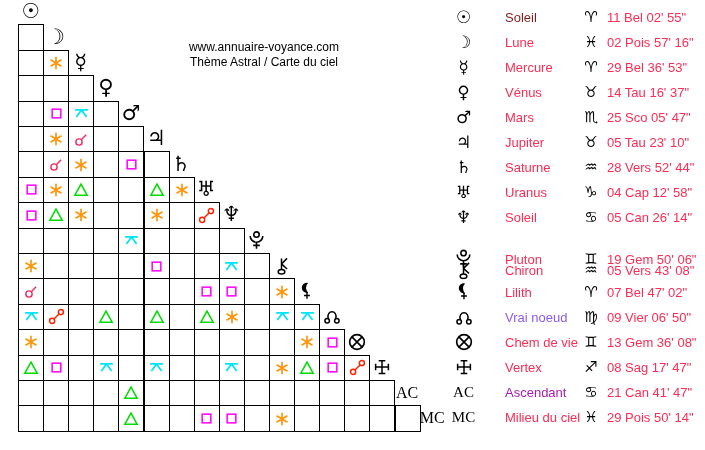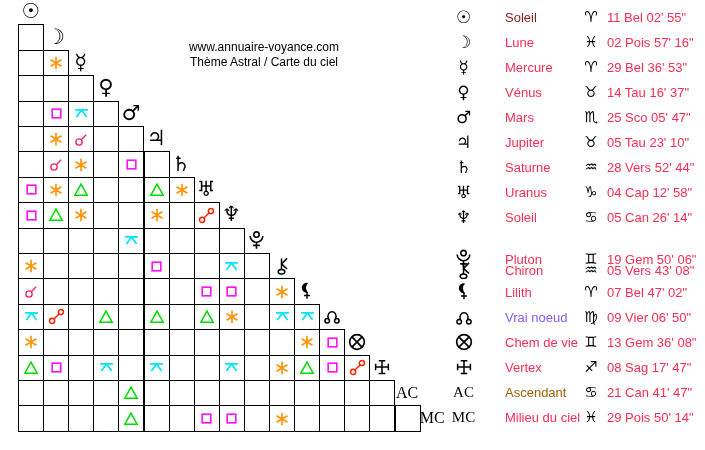--- a/index.html
+++ b/index.html
@@ -550,21 +550,21 @@
           <svg width="18" height="18" viewBox="0 0 24 24" fill="none" stroke="#000000" stroke-width="2">
             <path d="M12 3.5V20.5M3.5 12H20.5M7.6 3.5H16.4M7.6 20.5H16.4M3.5 7.6V16.4M20.5 7.6V16.4"></path>
           </svg>
         </div>
         <div class="lname" style="color: rgb(250, 45, 85);">Vertex</div>
         <div class="lsign">♐</div>
         <div class="lpos" style="color: rgb(250, 45, 85);">08 Sag 17' 47"</div>
       </div>
       <div class="lrow" style="top: 379.75px;">
         <div class="lsym actext">AC</div>
-        <div class="lname" style="color: #a16207;">Ascendant</div>
+        <div class="lname" style="color: #a21caf;">Ascendant</div>
         <div class="lsign">♋</div>
         <div class="lpos" style="color: rgb(250, 45, 85);">21 Can 41' 47"</div>
       </div>
       <div class="lrow" style="top: 404.8px;">
         <div class="lsym actext">MC</div>
         <div class="lname" style="color: rgb(250, 45, 85);">Milieu du ciel</div>
         <div class="lsign">♓</div>
         <div class="lpos" style="color: rgb(250, 45, 85);">29 Pois 50' 14"</div>
       </div>
     </div>

